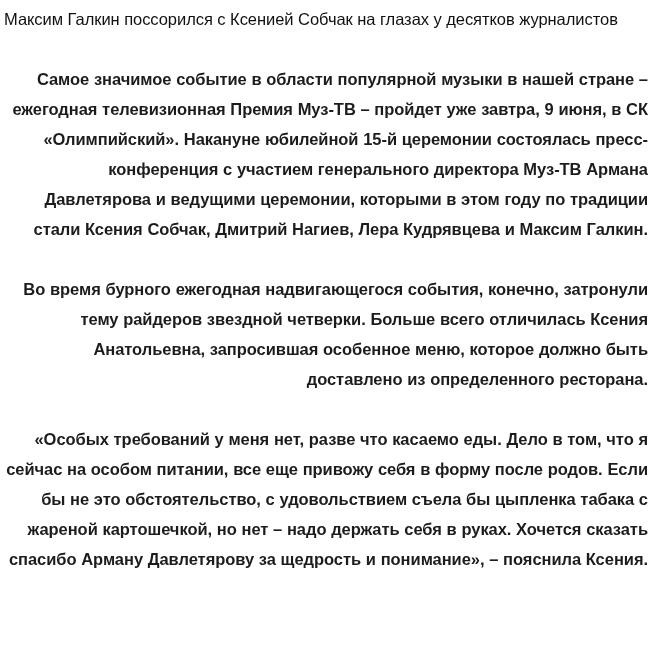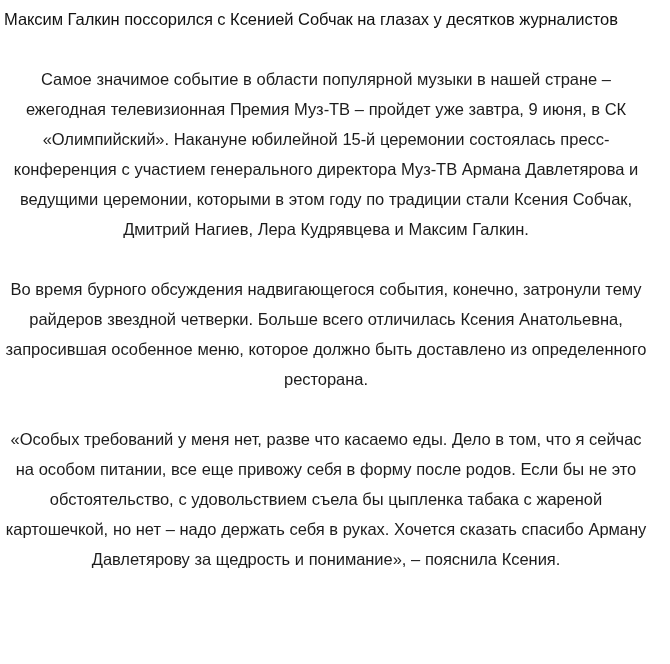--- a/index.html
+++ b/index.html
@@ -43,40 +43,40 @@
     letter-spacing: -0.05px;
   }
 
   .body-block {
     margin-top: 30px;
   }
 
   .body-para {
     font-size: 16.5px;
     line-height: 30px;
-    font-weight: 400;
+    font-weight: 700;
     color: #1c1c1c;
     margin: 0 4px 30px 0;
-    text-align: center;
+    text-align: right;
     letter-spacing: -0.05px;
     word-spacing: 0.2px;
   }
 
   .body-para:last-child {
     margin-bottom: 0;
   }
 </style>
 </head>
 <body>
 
 <div id="article">
 
   <h1 class="headline">Максим Галкин поссорился с Ксенией Собчак на глазах у десятков журналистов</h1>
 
 
   <div class="body-block">
     <p class="body-para">Самое значимое событие в области популярной музыки в нашей стране – ежегодная телевизионная Премия Муз-ТВ – пройдет уже завтра, 9 июня, в СК «Олимпийский». Накануне юбилейной 15-й церемонии состоялась пресс-конференция с участием генерального директора Муз-ТВ Армана Давлетярова и ведущими церемонии, которыми в этом году по традиции стали Ксения Собчак, Дмитрий Нагиев, Лера Кудрявцева и Максим Галкин.</p>
-    <p class="body-para">Во время бурного обсуждения надвигающегося события, конечно, затронули тему райдеров звездной четверки. Больше всего отличилась Ксения Анатольевна, запросившая особенное меню, которое должно быть доставлено из определенного ресторана.</p>
+    <p class="body-para">Во время бурного ежегодная надвигающегося события, конечно, затронули тему райдеров звездной четверки. Больше всего отличилась Ксения Анатольевна, запросившая особенное меню, которое должно быть доставлено из определенного ресторана.</p>
     <p class="body-para">«Особых требований у меня нет, разве что касаемо еды. Дело в том, что я сейчас на особом питании, все еще привожу себя в форму после родов. Если бы не это обстоятельство, с удовольствием съела бы цыпленка табака с жареной картошечкой, но нет – надо держать себя в руках. Хочется сказать спасибо Арману Давлетярову за щедрость и понимание», – пояснила Ксения.</p>
 
   </div>
 
 </div>
 
 </body></html>

